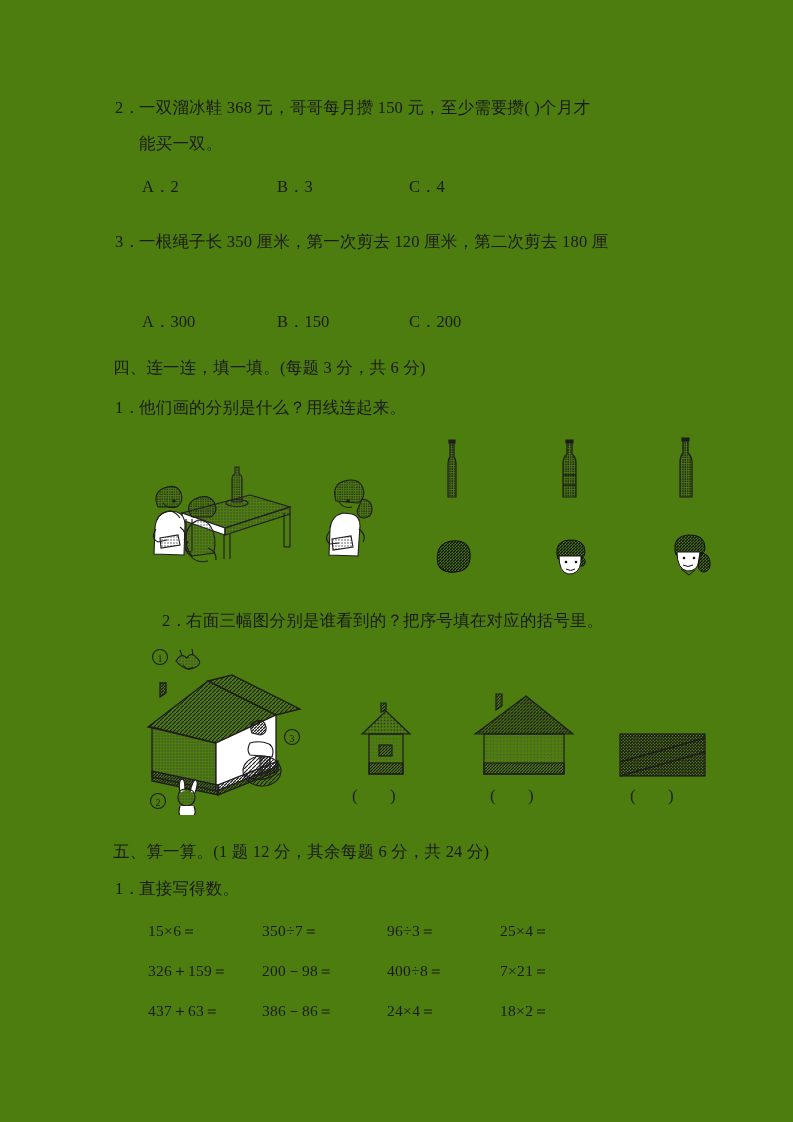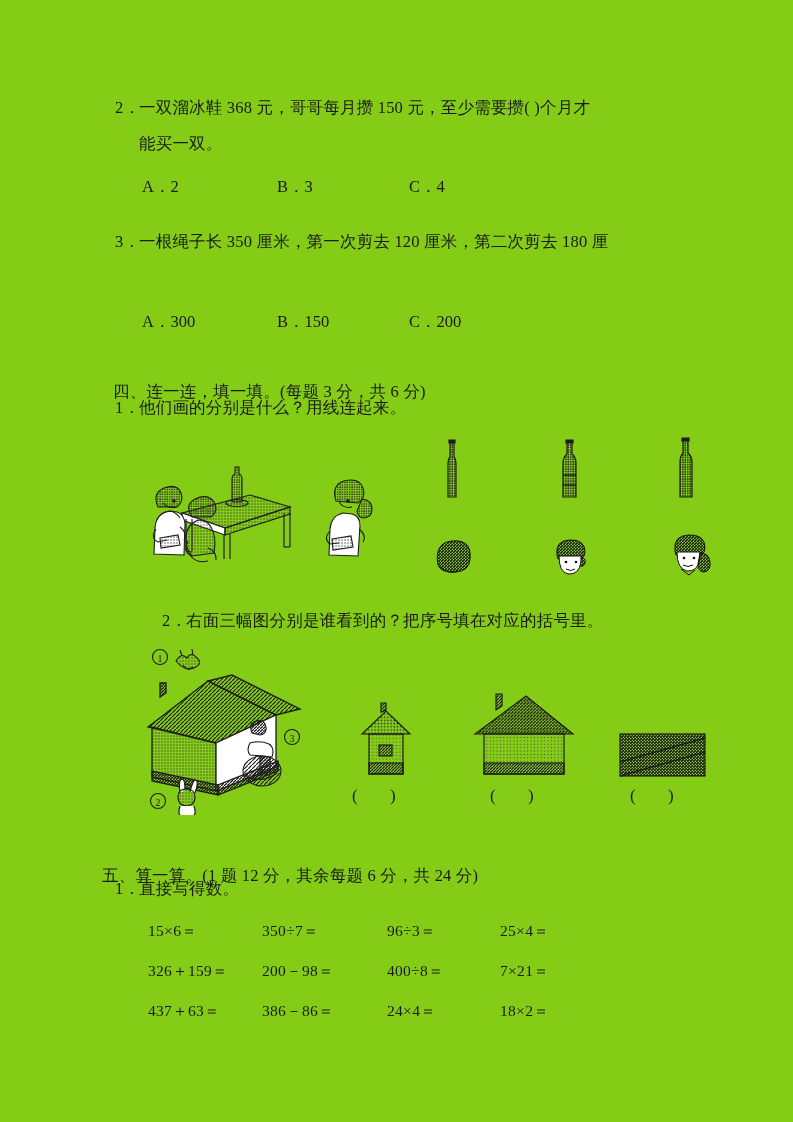--- a/index.html
+++ b/index.html
@@ -8,42 +8,41 @@
     background: #ffffff;
   }
   body {
     font-family: "Liberation Serif", "DejaVu Serif", serif;
     color: #1a1a1a;
   }
   #page {
     position: relative;
     width: 793px;
     height: 1122px;
-    background: #84cc16;
+    background: #4d7c0f;
     overflow: hidden;
   }
 
   
   .qline {
     position: absolute;
     font-size: 16.5px;
     line-height: 1.0;
     white-space: nowrap;
     letter-spacing: 0.2px;
   }
   .qnum {
     display: inline-block;
     width: 24px;
   }
   .seclabel {
     position: absolute;
     font-size: 16.5px;
     white-space: nowrap;
     letter-spacing: 0.2px;
-    margin-top: 24px;
   }
   .choices {
     position: absolute;
     font-size: 16.5px;
     white-space: nowrap;
   }
   .choices span.opt {
     display: inline-block;
   }
   .calc {
@@ -377,21 +376,21 @@
         <path d="M2,30 L87,6" stroke-width="1.4" fill="none"></path>
         <path d="M2,44 L87,20" stroke-width="1.4" fill="none"></path>
       </g>
     </svg>
   </div>
 
   <div class="paren" style="left:352px; top:786px;">(        )</div>
   <div class="paren" style="left:490px; top:786px;">(        )</div>
   <div class="paren" style="left:630px; top:786px;">(        )</div>
 
-  <div class="seclabel" style="left:102px; top:841px;">五、算一算。(1 题 12 分，其余每题 6 分，共 24 分)</div>
+  <div class="seclabel" style="left:113px; top:841px;">五、算一算。(1 题 12 分，其余每题 6 分，共 24 分)</div>
 
   <div class="qline" style="left:115px; top:881px;text-align:right;">
     <span class="qnum">1．</span><span>直接写得数。</span>
   </div>
 
   <div class="calc" style="left:148px; top:921px;">15×6＝</div>
   <div class="calc" style="left:262px; top:921px;">350÷7＝</div>
   <div class="calc" style="left:387px; top:921px;">96÷3＝</div>
   <div class="calc" style="left:500px; top:921px;">25×4＝</div>
 

